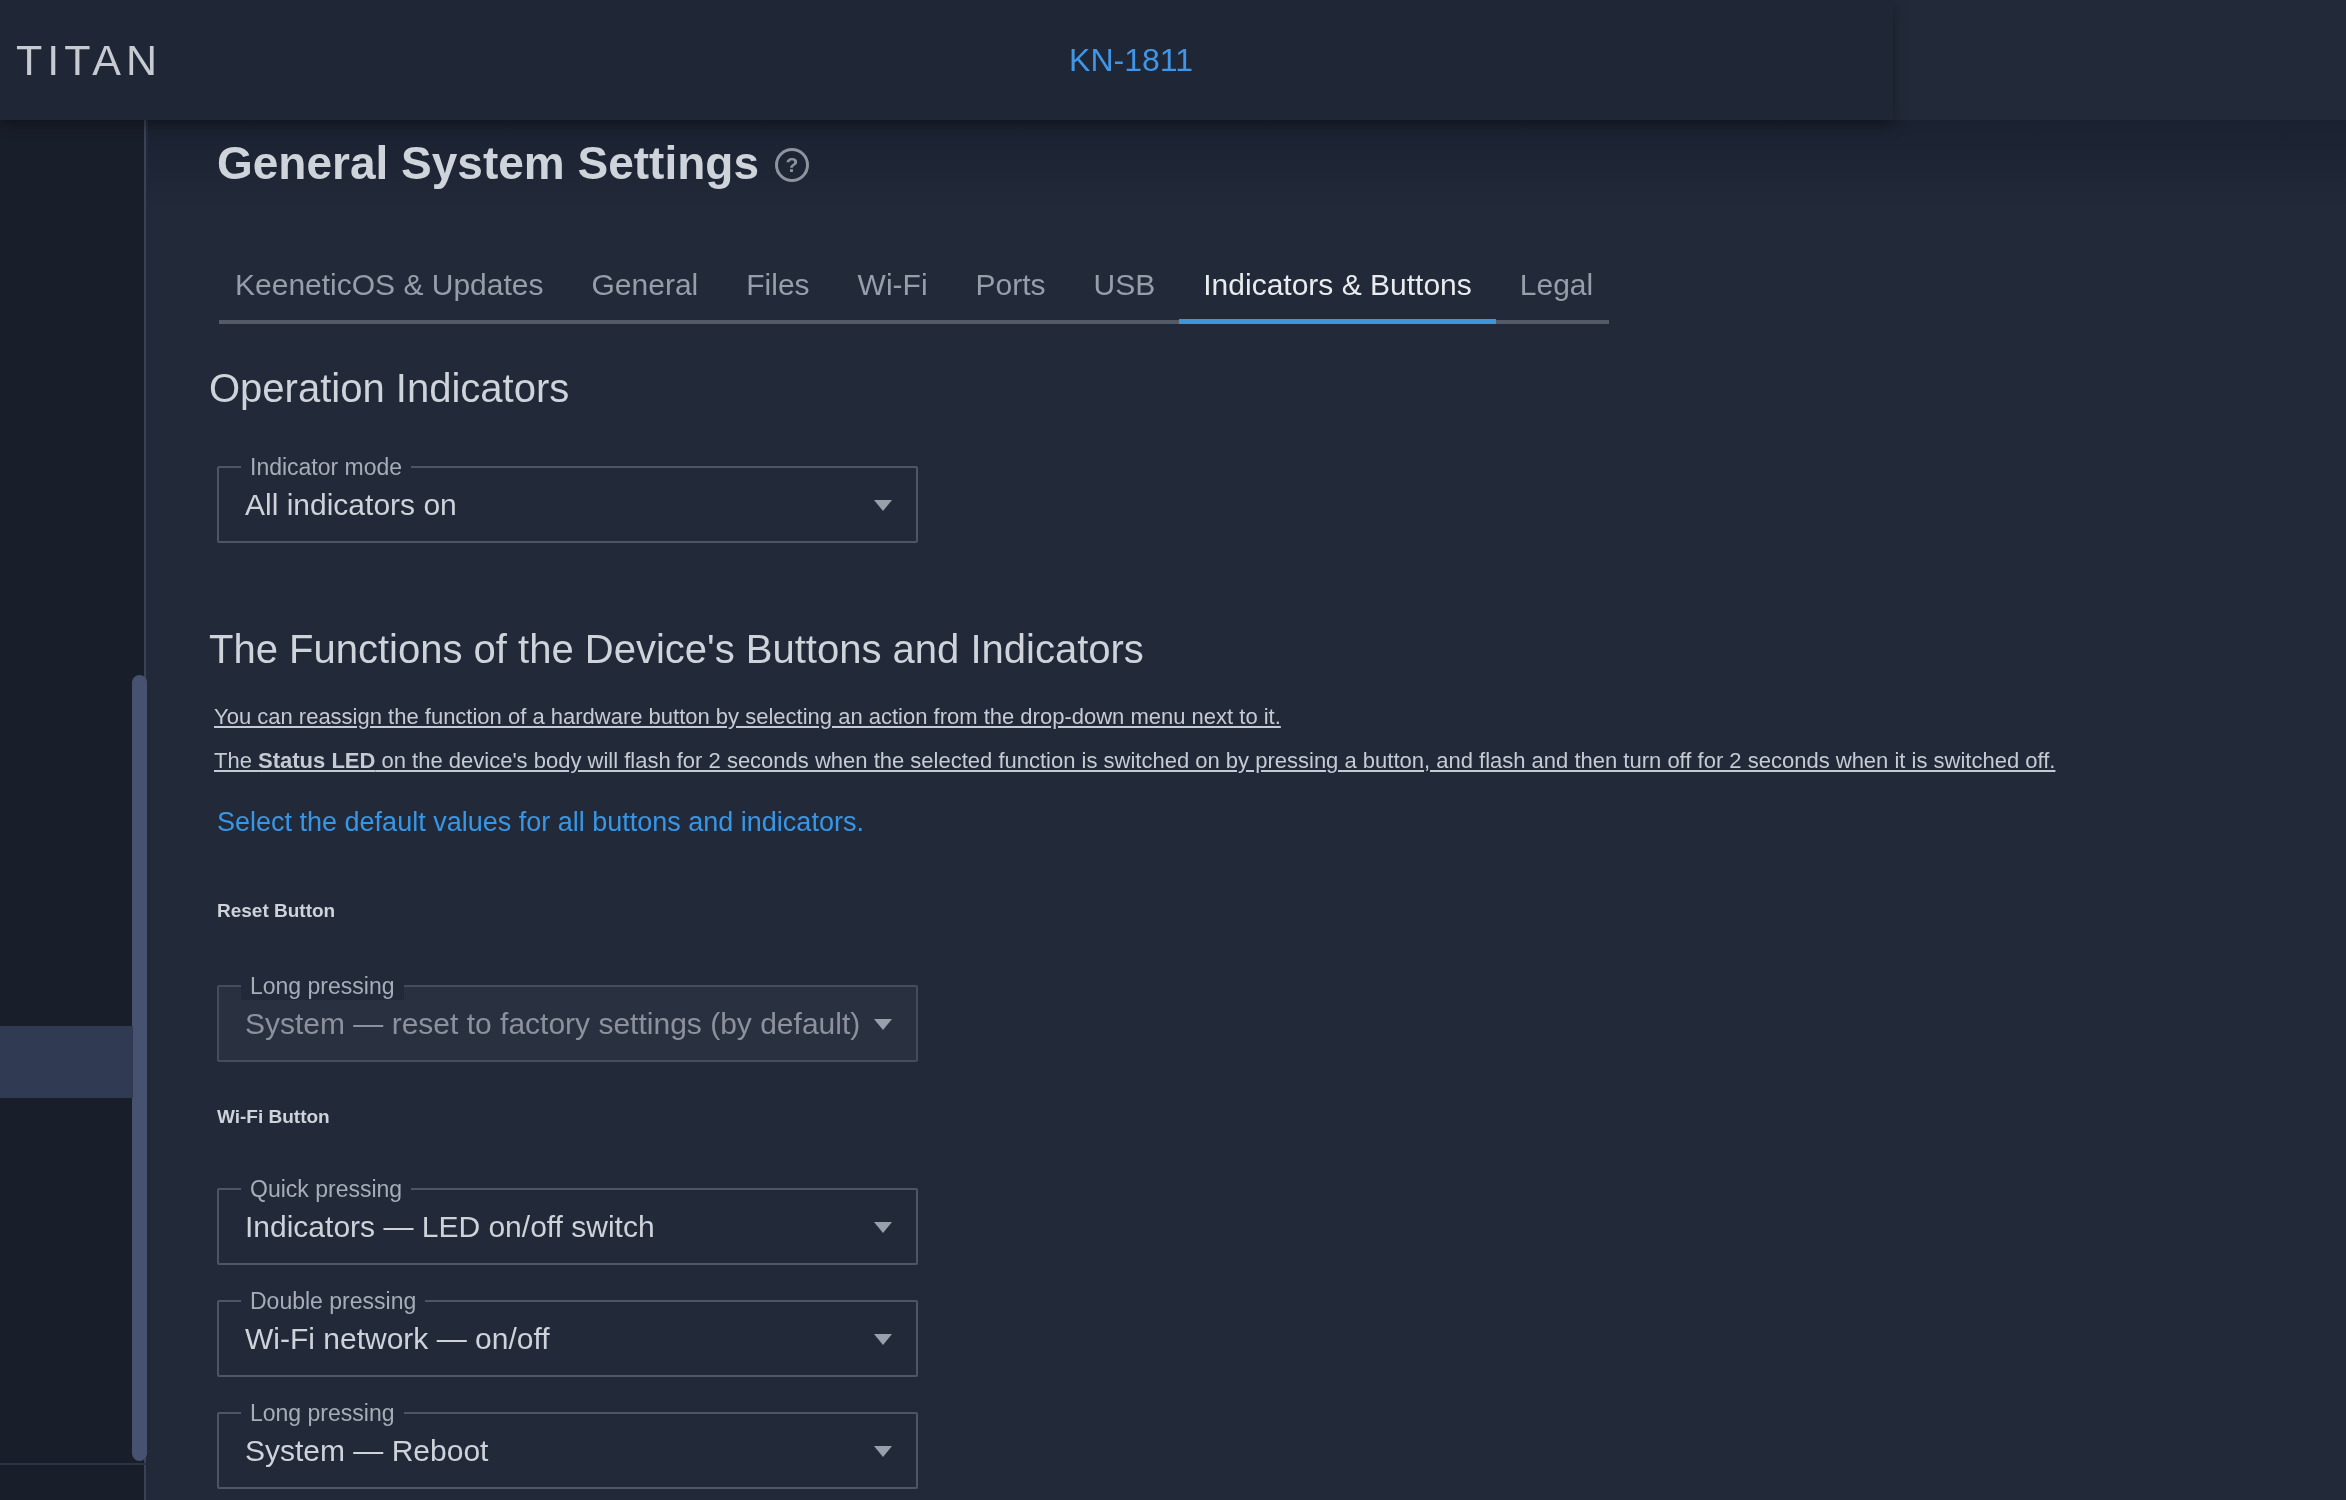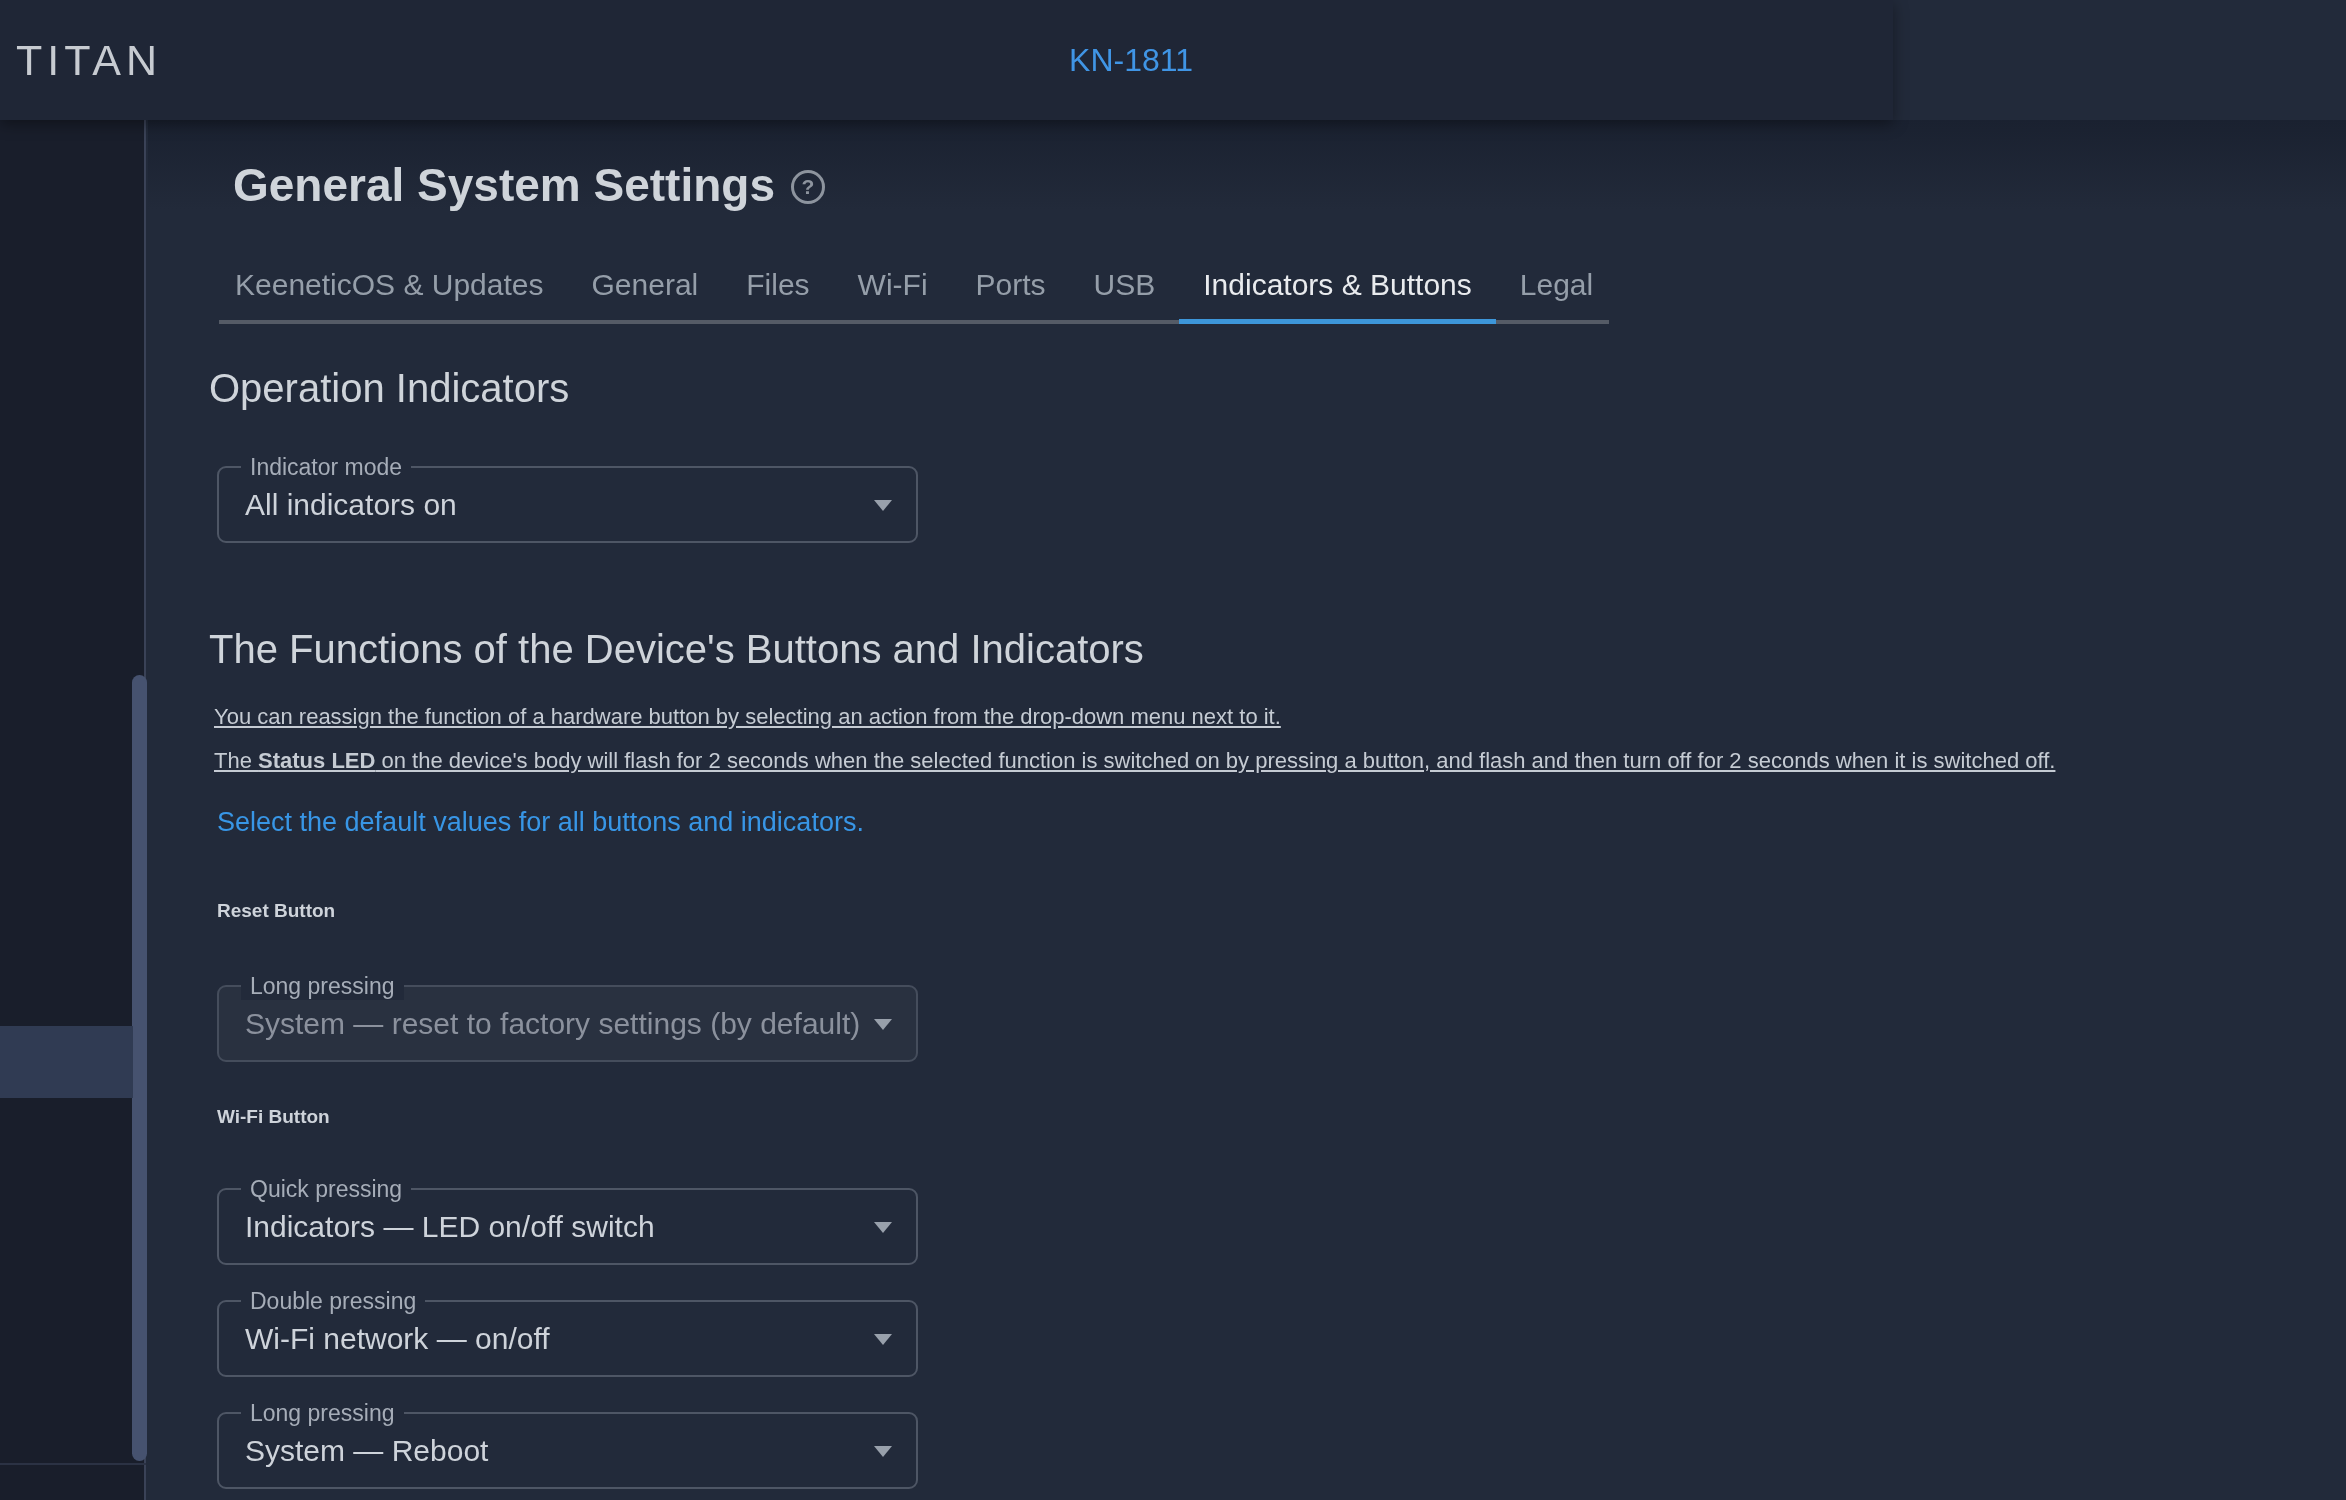--- a/index.html
+++ b/index.html
@@ -51,24 +51,24 @@
     position:absolute;left:0;top:1343px;width:146px;height:2px;
     background:var(--sidebar-line);
   }
   
   .main{
     position:absolute;left:148px;top:120px;right:0;bottom:0;
     background:linear-gradient(to bottom, var(--content-top) 0px, var(--content-bg) 90px);
     overflow:hidden;
   }
   .page-title{
-    position:absolute;left:85px;top:16px;
+    position:absolute;left:69px;top:16px;
     font-size:46px;font-weight:bold;color:var(--text-title);
     line-height:54px;white-space:nowrap;
-    display:flex;align-items:center;gap:16px;margin-top:22px;
+    display:flex;align-items:center;gap:16px;
   }
   .help-icon{
     width:34px;height:34px;border:3px solid #8d949e;border-radius:50%;
     display:inline-flex;align-items:center;justify-content:center;
     font-size:21px;font-weight:bold;color:#8d949e;
     cursor:pointer;flex:0 0 auto;margin-top:4px;
   }
   
   .tabs{
     position:absolute;left:71px;top:144px;
@@ -104,21 +104,21 @@
     white-space:nowrap;overflow:hidden;text-decoration:underline;
   }
   .link{
     position:absolute;left:69px;
     font-size:27px;line-height:40px;color:var(--link);
     white-space:nowrap;cursor:pointer;
   }
   
   .select{
     position:absolute;left:69px;width:701px;height:77px;
-    border:2px solid var(--border);border-radius:9px;
+    border:2px solid var(--border);border-radius:2px;
     cursor:pointer;
   }
   .select-label{
     position:absolute;left:22px;top:-14px;
     font-size:23px;line-height:27px;color:var(--text-muted);
     background:var(--content-bg);padding:0 9px;white-space:nowrap;
   }
   .select-value{
     position:absolute;left:26px;top:0;height:100%;
     display:flex;align-items:center;

